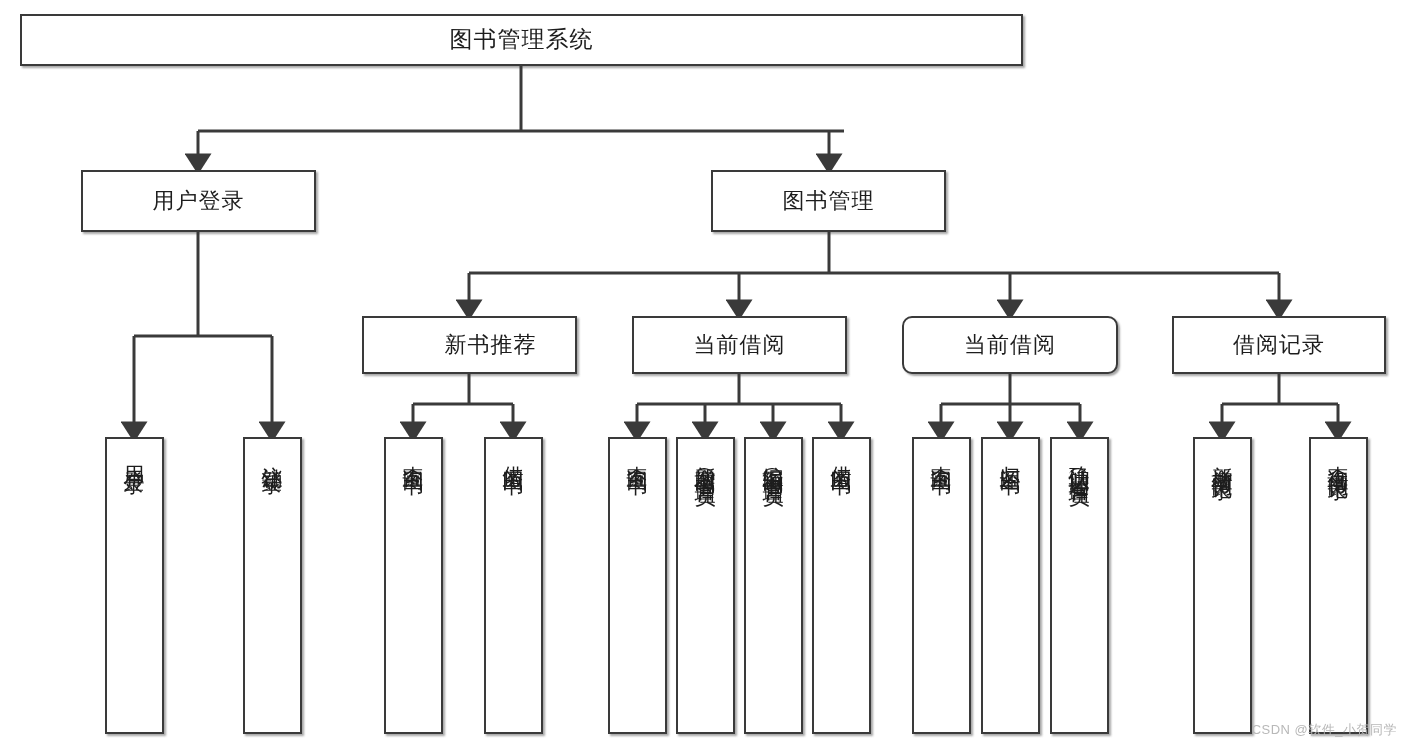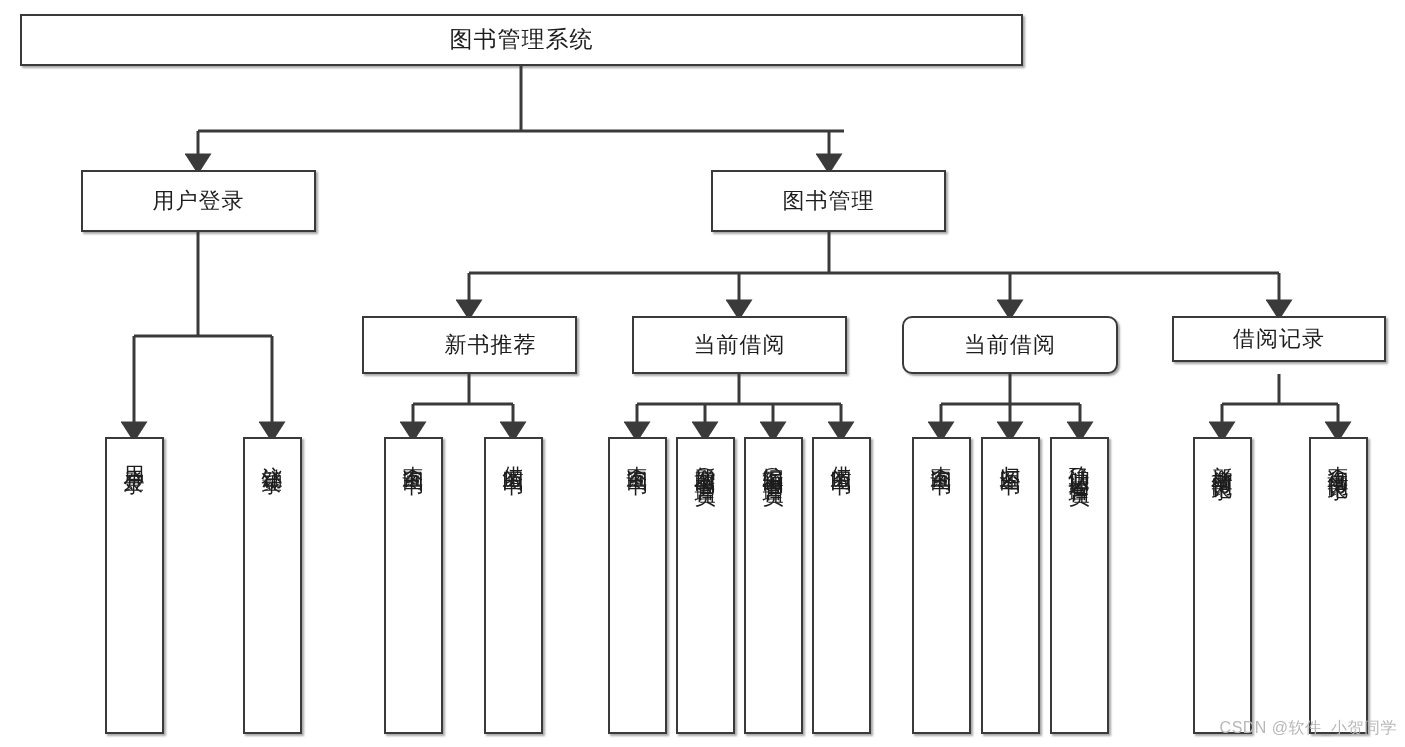--- a/index.html
+++ b/index.html
@@ -61,21 +61,21 @@
     line-height: 1;
     white-space: nowrap;
   }
   .node.leaf.tall .label {
     padding-top: 0px;
   }
   .watermark {
     position: absolute;
     right: 8px;
     bottom: 8px;
-    font-size: 16px;
+    font-size: 13px;
     color: #b8b8b8;
     letter-spacing: 0.5px;
     user-select: none;
     white-space: nowrap;
   }
 </style>
 </head>
 <body>
 
 <div id="canvas">
@@ -143,21 +143,21 @@
 
   <div class="node lvl2" style="left:362px; top:316px; width:215px; height:58px;padding-left:42px;">
     <span class="label">新书推荐</span>
   </div>
   <div class="node lvl2" style="left:632px; top:316px; width:215px; height:58px;">
     <span class="label">当前借阅</span>
   </div>
   <div class="node lvl2" style="left:902px; top:316px; width:216px; height:58px;border-radius:10px;">
     <span class="label">当前借阅</span>
   </div>
-  <div class="node lvl2" style="left:1172px; top:316px; width:214px; height:46px;">
+  <div class="node lvl2" style="left:1172px; top:316px; width:214px; height:58px;">
     <span class="label">借阅记录</span>
   </div>
 
   <div class="node leaf" style="left:105px; top:437px; width:59px; height:297px;">
     <span class="label">用户登录</span>
   </div>
   <div class="node leaf" style="left:243px; top:437px; width:59px; height:297px;">
     <span class="label">注销登录</span>
   </div>
 

